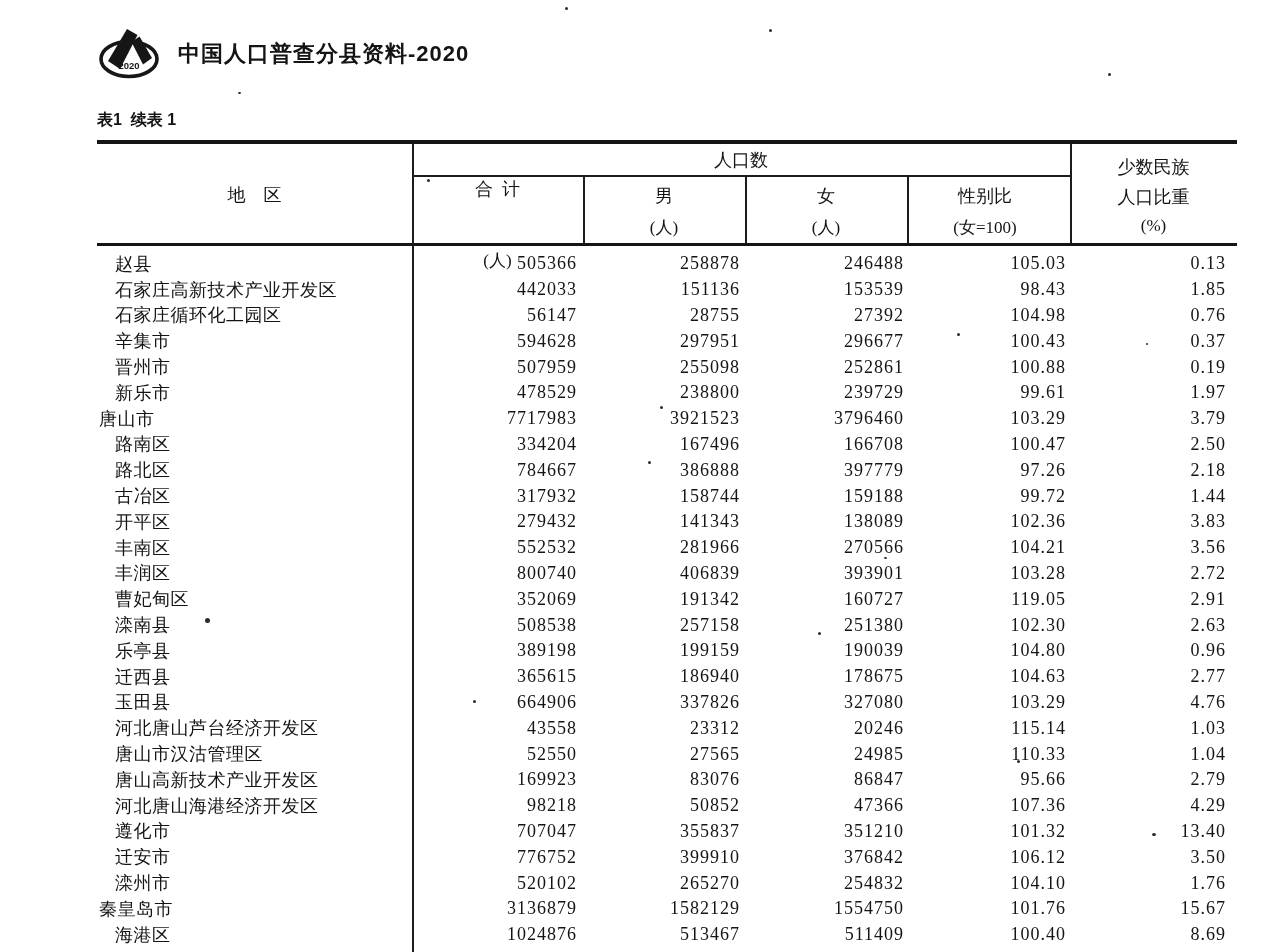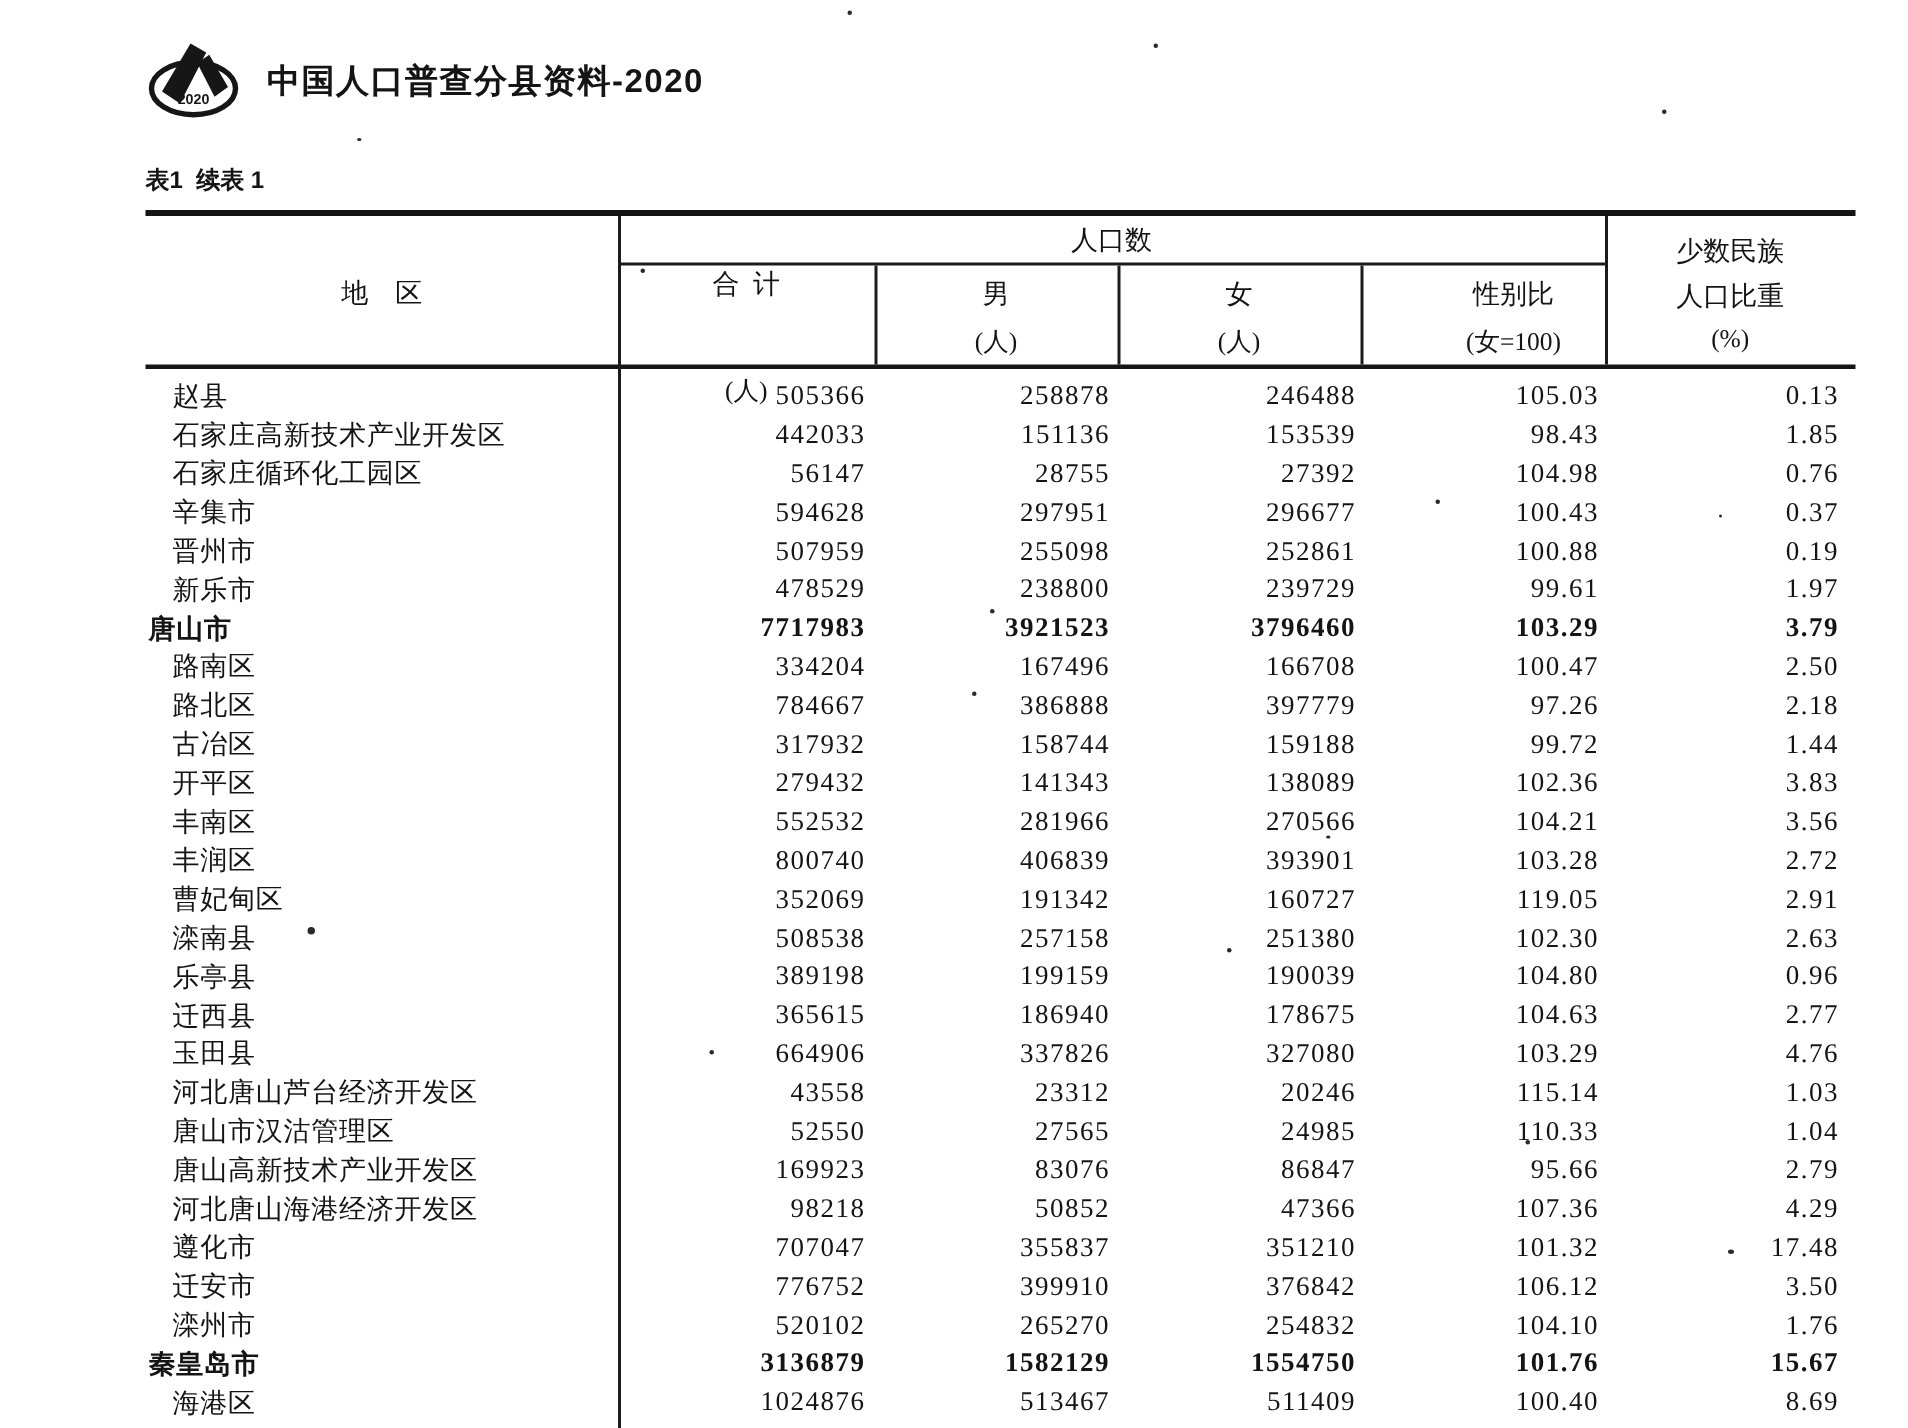--- a/index.html
+++ b/index.html
@@ -44,21 +44,21 @@
   .h-vline { position:absolute; top:33px; bottom:0; width:2px; background:#1c1c1c; }
   .h-vline.full { top:0; }
 
   
   .tbody { padding-top:5px; }
   .trow {
     display:grid; height:25.8px; align-items:center;
     grid-template-columns:315px 171px 162px 162px 163px 167px;
     font-size:18px;
   }
-  .trow.city { font-weight:bold; }
+  .trow.city { font-weight:normal; }
   .cell { overflow:hidden; white-space:nowrap; }
   .c-region { padding-left:18px; letter-spacing:0.5px; }
   .trow.city .c-region { padding-left:2px; }
   .num { text-align:right; letter-spacing:1px; }
   .n1 { padding-right:6px; }
   .n2 { padding-right:5px; }
   .n3 { padding-right:3px; }
   .n4 { padding-right:4px; }
   .n5 { padding-right:11px; }
 
@@ -95,21 +95,21 @@
         <span class="unit">(人)</span>
       </div>
       <div class="hcell hc-sub" style="left:486px;width:162px;">
         <span>男</span>
         <span class="unit">(人)</span>
       </div>
       <div class="hcell hc-sub" style="left:648px;width:162px;">
         <span>女</span>
         <span class="unit">(人)</span>
       </div>
-      <div class="hcell hc-sub" style="left:814px;width:163px;padding-left:33px;">
+      <div class="hcell hc-sub" style="left:790px;width:163px;padding-left:33px;">
         <span>性别比</span>
         <span class="unit">(女=100)</span>
       </div>
       <div class="hcell hc-minority">
         <span>少数民族</span>
         <span>人口比重</span>
         <span class="unit">(%)</span>
       </div>
 
       <div class="h-vline" style="left:486px;"></div>
@@ -316,21 +316,21 @@
     <div class="cell num n4">107.36</div>
     <div class="cell num n5">4.29</div>
   </div>
 
   <div class="trow">
     <div class="cell c-region">遵化市</div>
     <div class="cell num n1">707047</div>
     <div class="cell num n2">355837</div>
     <div class="cell num n3">351210</div>
     <div class="cell num n4">101.32</div>
-    <div class="cell num n5">17.48</div>
+    <div class="cell num n5">13.40</div>
   </div>
 
   <div class="trow">
     <div class="cell c-region">迁安市</div>
     <div class="cell num n1">776752</div>
     <div class="cell num n2">399910</div>
     <div class="cell num n3">376842</div>
     <div class="cell num n4">106.12</div>
     <div class="cell num n5">3.50</div>
   </div>

